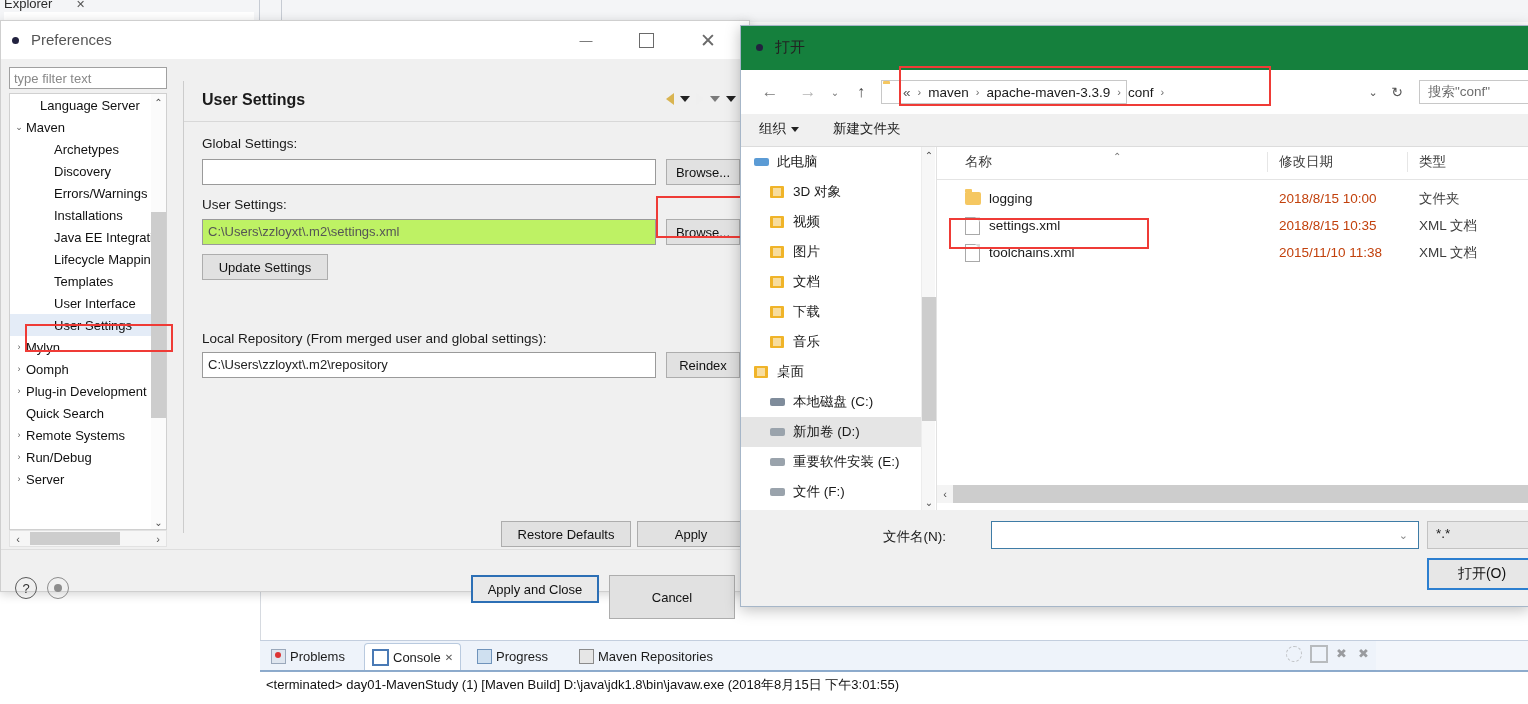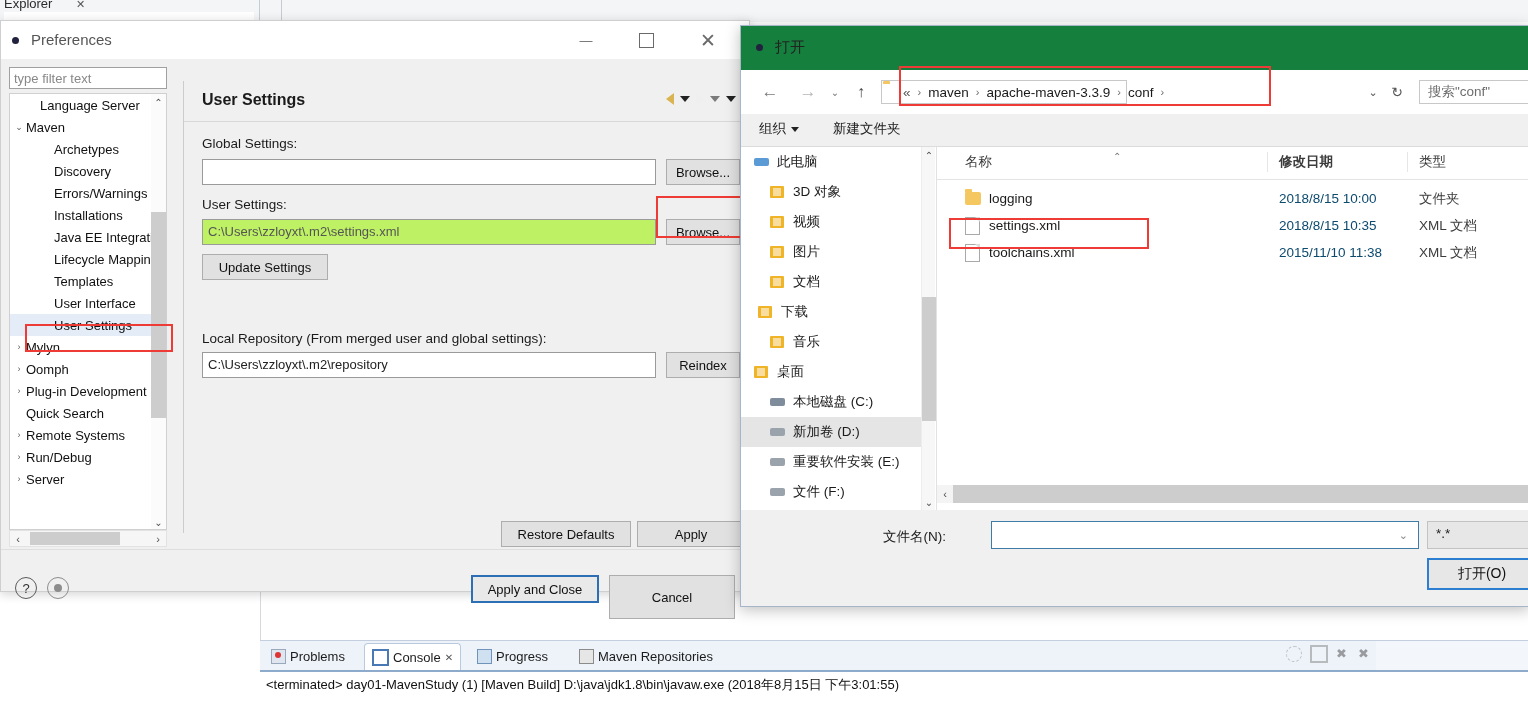--- a/index.html
+++ b/index.html
@@ -106,28 +106,28 @@
   .nav-item.sel{background:#e5e5e5;}
   .navico{width:17px;height:15px;flex:0 0 17px;position:relative;}
   #nav-vscroll{left:180px;top:0;width:14px;height:364px;background:#f7f7f7;border-left:1px solid #ededed;box-sizing:border-box;}
   #nav-vthumb{left:0;top:150px;width:14px;height:124px;background:#cdcdcd;}
   #nav-divider{left:195px;top:0;width:1px;height:364px;background:#e2e2e2;}
 
   #listpane{left:196px;top:0;width:592px;height:364px;background:#ffffff;}
   #col-header{left:0;top:0;width:592px;height:32px;background:#ffffff;border-bottom:1px solid #e4e4e4;}
   .colh{position:absolute;top:6px;font-size:13.5px;color:#3c3c3c;}
   #colh-name{left:28px;}
-  #colh-date{left:342px;font-weight:bold;}
+  #colh-date{left:342px;}
   #colh-type{left:482px;}
   .coldiv{position:absolute;top:5px;width:1px;height:20px;background:#e6e6e6;}
   #sortcaret{left:176px;top:4px;font-size:10px;color:#777;}
   .file-row{position:absolute;left:0;width:592px;height:27px;display:flex;align-items:center;font-size:13.5px;color:#1a1a1a;}
   .fr-icon{position:absolute;left:28px;width:16px;height:15px;}
   .fr-name{position:absolute;left:52px;}
-  .fr-date{position:absolute;left:342px;color:#0c4a6e;}
+  .fr-date{position:absolute;left:342px;color:#c2410c;}
   .fr-type{position:absolute;left:482px;color:#3c3c3c;}
   #list-hscroll{left:0;top:338px;width:592px;height:18px;background:#f4f4f4;}
   #list-hthumb{left:16px;top:0;width:576px;height:18px;background:#cdcdcd;}
 
   #open-bottom{left:0;top:484px;width:788px;height:96px;background:#f0f0f0;}
   #fn-label{left:142px;top:18px;font-size:13.5px;color:#1a1a1a;}
   #fn-input{left:250px;top:11px;width:428px;height:28px;background:#fff;border:1.5px solid #3e7ca6;box-sizing:border-box;}
   #fn-caret{right:10px;top:7px;font-size:11px;color:#888;}
   #filter-combo{left:686px;top:11px;width:110px;height:28px;background:#e7e7e7;border:1px solid #c2c2c2;box-sizing:border-box;font-size:13.5px;color:#222;padding:4px 0 0 8px;}
   #open-btn{left:686px;top:48px;width:110px;height:32px;background:#e7e7e7;border:2px solid #2c7fd0;box-sizing:border-box;display:flex;align-items:center;justify-content:center;font-size:14px;color:#111;}
@@ -408,21 +408,21 @@
             </span>
             <span>图片</span>
           </div>
           <div class="nav-item" style="padding-left: 28px;">
             <span class="navico">
               <span style="position:absolute;left:1px;top:1px;width:14px;height:12px;background:#f0b429;border-radius:1px;display:block;"></span>
               <span style="position:absolute;left:4px;top:3px;width:8px;height:8px;background:#fff;opacity:.55;display:block;"></span>
             </span>
             <span>文档</span>
           </div>
-          <div class="nav-item" style="padding-left: 16px;">
+          <div class="nav-item" style="padding-left: 28px;">
             <span class="navico">
               <span style="position:absolute;left:1px;top:1px;width:14px;height:12px;background:#f0b429;border-radius:1px;display:block;"></span>
               <span style="position:absolute;left:4px;top:3px;width:8px;height:8px;background:#fff;opacity:.55;display:block;"></span>
             </span>
             <span>下载</span>
           </div>
           <div class="nav-item" style="padding-left: 28px;">
             <span class="navico">
               <span style="position:absolute;left:1px;top:1px;width:14px;height:12px;background:#f0b429;border-radius:1px;display:block;"></span>
               <span style="position:absolute;left:4px;top:3px;width:8px;height:8px;background:#fff;opacity:.55;display:block;"></span>

